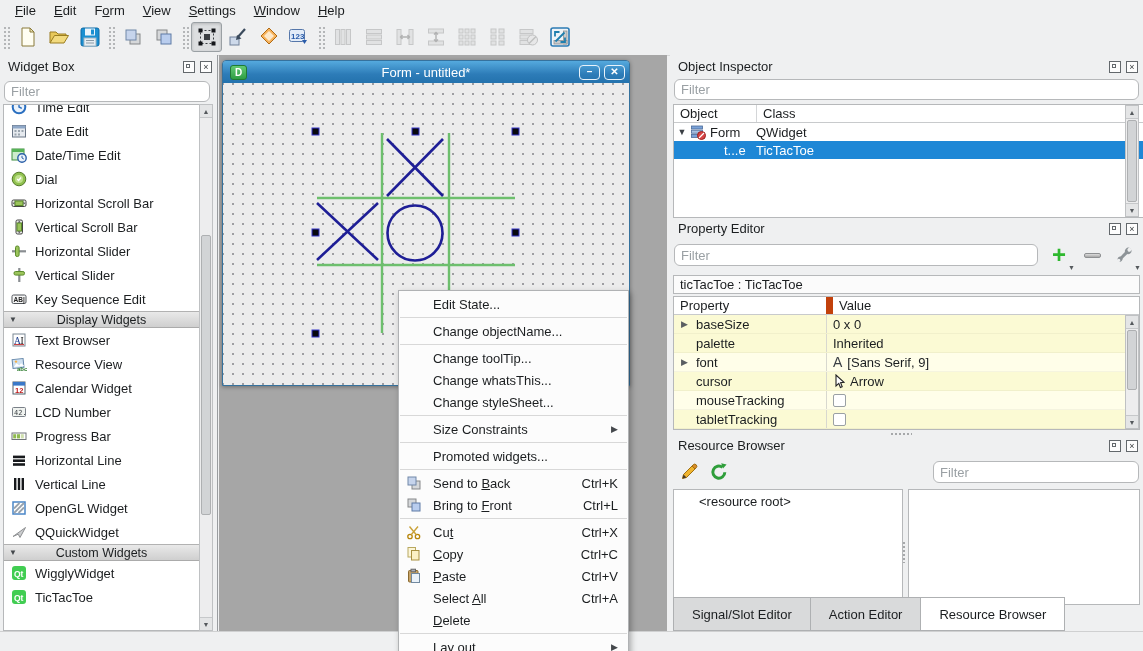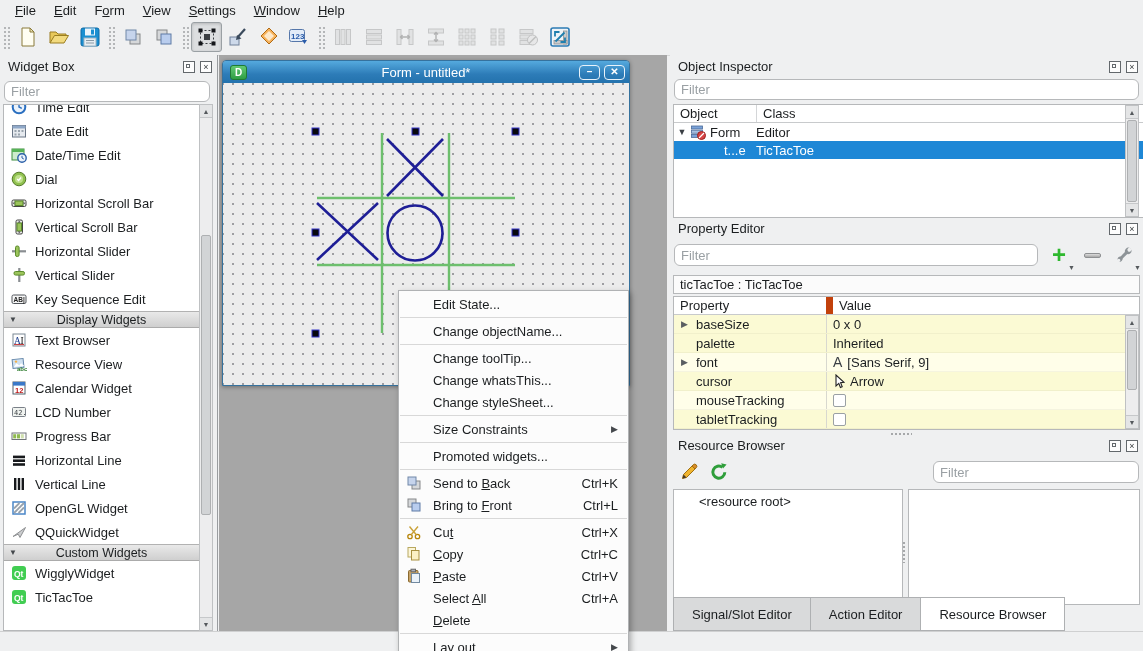--- a/index.html
+++ b/index.html
@@ -626,21 +626,21 @@
           <span style="width:16px;text-align:center;font-size:9px;color:#3a3f44">▼</span>
         <svg width="16" height="16" style="margin-right:4px">
             <rect x="1.5" y="2" width="11" height="3" fill="#7aa2d8" stroke="#4a6a9a" stroke-width=".8"></rect>
             <rect x="1.5" y="6.2" width="11" height="3" fill="#a8c2e4" stroke="#4a6a9a" stroke-width=".8"></rect>
             <rect x="1.5" y="10.4" width="11" height="3" fill="#7aa2d8" stroke="#4a6a9a" stroke-width=".8"></rect>
             <circle cx="11.5" cy="11.5" r="4" fill="#d84444" stroke="#9a1f1f"></circle>
             <line x1="9" y1="14" x2="14" y2="9" stroke="#fff" stroke-width="1.2"></line>
           </svg>
         <span>Form</span>
         </span>
-      <span>Editor</span>
+      <span>QWidget</span>
     </div>
     <div class="row18 sel">
       <span class="oi-obj" style="padding-left:50px">t...e</span>
       <span>TicTacToe</span>
     </div>
   </div>
   <div class="vscroll" style="left:455px;top:50px;width:14px;height:112px">
     <div class="btn up">▲</div>
     <div class="thumb" style="top:14px;bottom:14px"></div>
     <div class="btn dn">▼</div>

